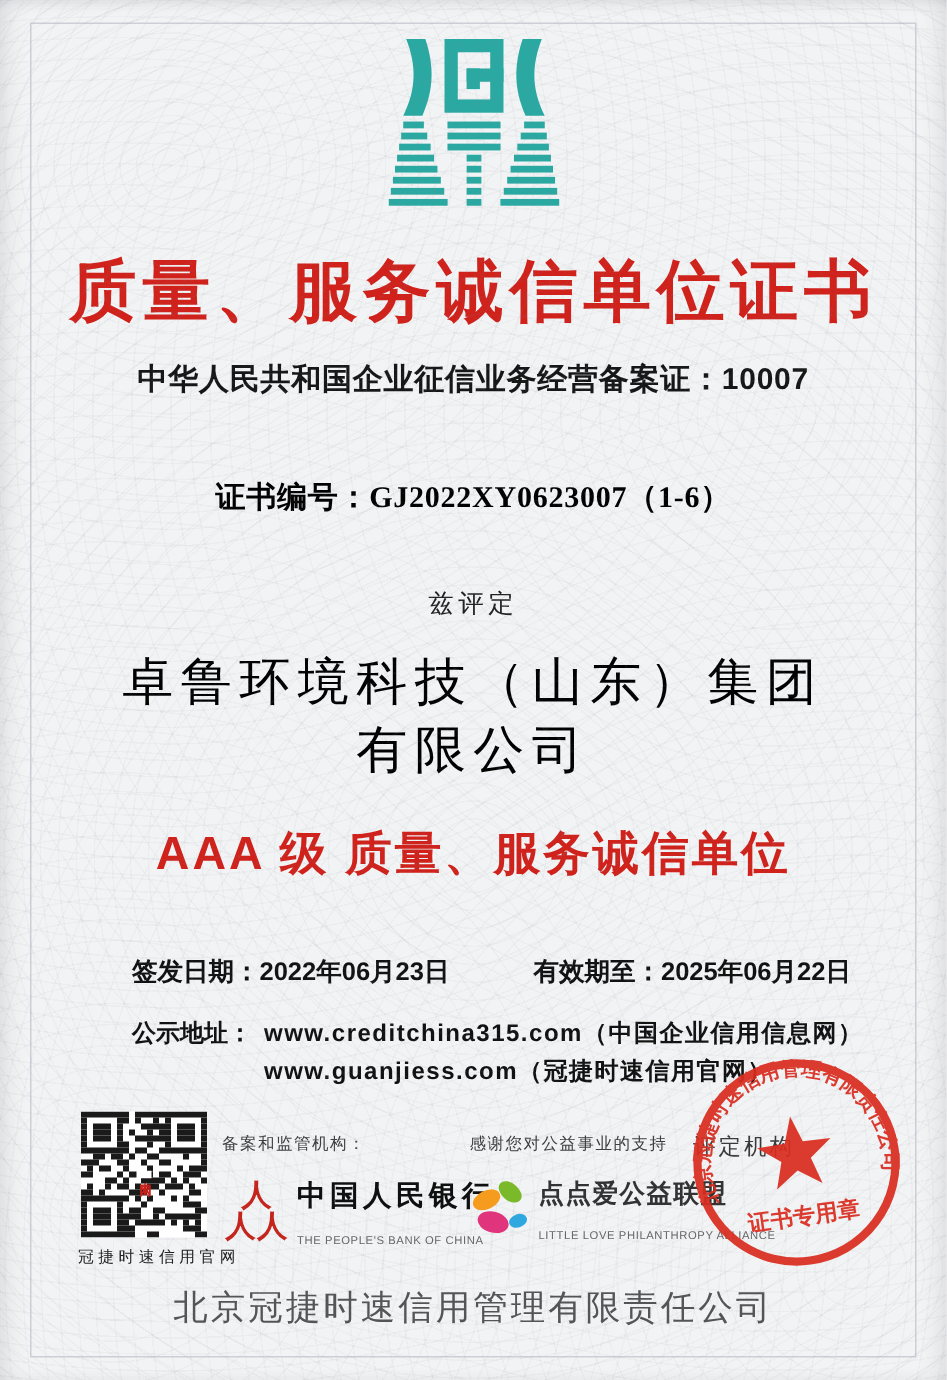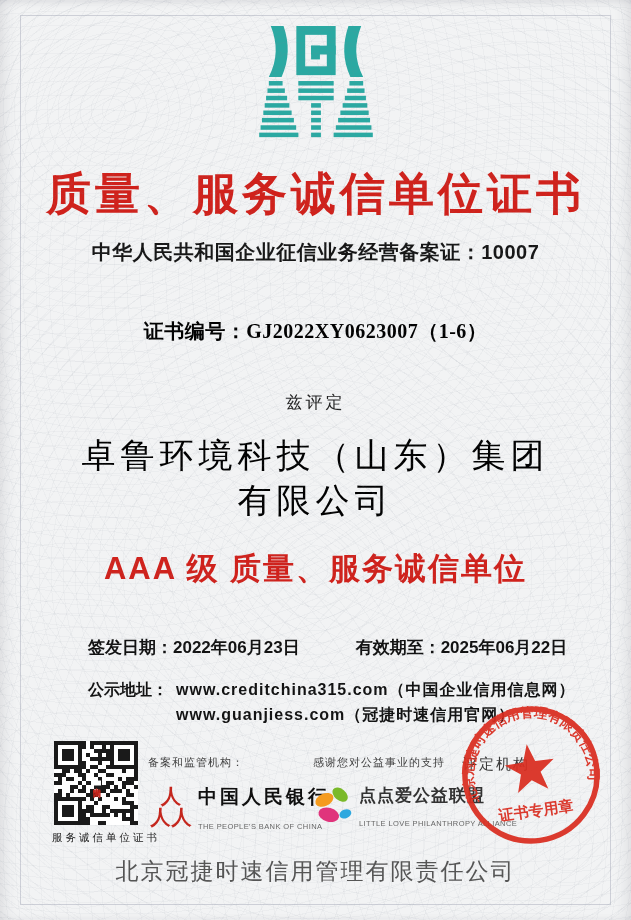--- a/index.html
+++ b/index.html
@@ -441,21 +441,21 @@
             <rect x="24" y="80" width="4" height="4"></rect>
             <rect x="28" y="80" width="4" height="4"></rect>
             <rect x="32" y="80" width="4" height="4"></rect>
             <rect x="44" y="80" width="4" height="4"></rect>
             <rect x="48" y="80" width="4" height="4"></rect>
             <rect x="76" y="80" width="4" height="4"></rect>
             <rect x="80" y="80" width="4" height="4"></rect>
           </svg>
         <div class="qr-center">中国网</div>
       </div>
-      <div class="qr-caption">服务诚信单位证书</div>
+      <div class="qr-caption">冠捷时速信用官网</div>
     </div>
 
     <div class="regulator">
       <div class="small-label">备案和监管机构：</div>
       <div class="org-row">
         <svg viewBox="0 0 48 48" width="46" height="46" aria-hidden="true">
           <g fill="#c4261d" font-weight="bold" font-family="'Liberation Serif','DejaVu Serif',serif" text-anchor="middle">
             <text x="24" y="19" font-size="21">人</text>
             <text x="13" y="41" font-size="21">人</text>
             <text x="35" y="41" font-size="21">人</text>

